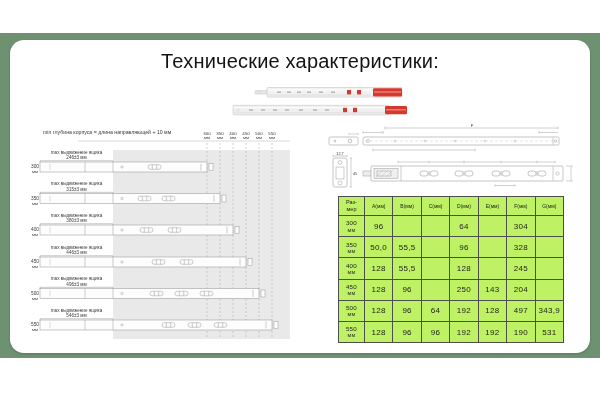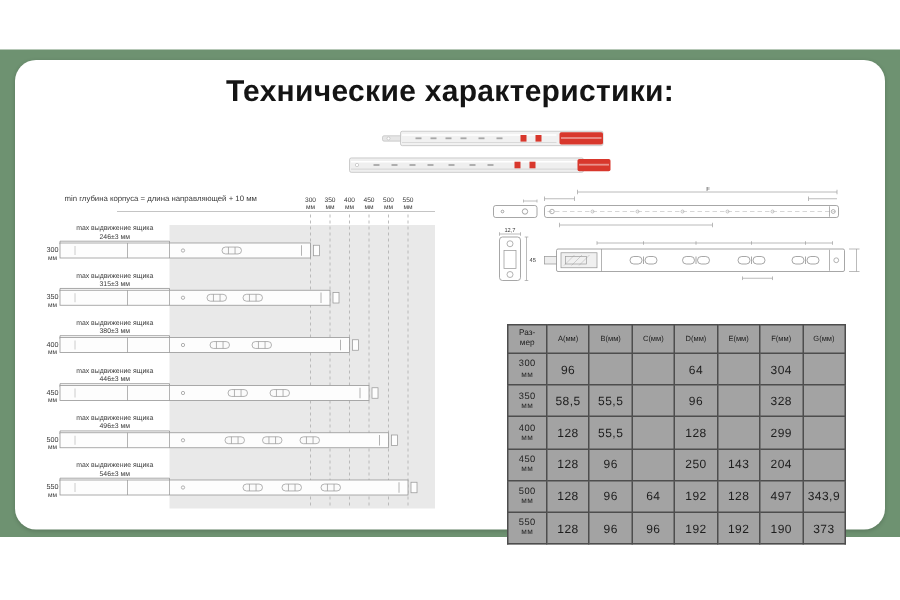--- a/index.html
+++ b/index.html
@@ -1,25 +1,25 @@
 <!DOCTYPE html>
 <html><head>
 <meta charset="utf-8">
 <style>
   html,body{margin:0;padding:0;}
   body{font-family:"Liberation Sans",sans-serif;background:#ffffff;}
   .stage{position:relative;width:600px;height:400px;overflow:hidden;background:#ffffff;}
   .band{position:absolute;left:0;top:33px;width:600px;height:325px;background:#6e9271;}
   .card{position:absolute;left:10px;top:40px;width:580px;height:313px;background:#ffffff;border-radius:14px;box-shadow:0 1px 3px rgba(0,0,0,.18);}
-  .title{position:absolute;left:0;top:50px;width:600px;text-align:center;font-size:20px;font-weight:700;color:#141414;letter-spacing:.2px;}
+  .title{position:absolute;left:0;top:50px;width:600px;text-align:center;font-size:20px;font-weight:400;color:#141414;letter-spacing:.2px;}
   svg text{font-family:"Liberation Sans",sans-serif;fill:#3a3a3a;}
   .prod{position:absolute;left:225px;top:83px;}
   .diag{position:absolute;left:28px;top:122px;}
   .draw{position:absolute;left:325px;top:123px;}
-  table.spec{position:absolute;left:338px;top:216px;width:226px;border-collapse:collapse;table-layout:fixed;background:#a3a3a3;}
+  table.spec{position:absolute;left:338px;top:196px;width:226px;border-collapse:collapse;table-layout:fixed;background:#bef264;}
   table.spec th,table.spec td{border:0.8px solid #4d4d4d;text-align:center;vertical-align:middle;padding:0;color:#1d1d1d;}
   table.spec th{font-size:5px;font-weight:400;height:18px;white-space:pre-line;line-height:1.25;}
   table.spec th.hsize{font-size:5.5px;}
   table.spec td{height:20.2px;font-size:8px;letter-spacing:.3px;}
   table.spec td.size{font-size:6.2px;line-height:1.15;}
   table.spec td.size .szu{font-size:5.4px;color:#2a2a2a;}
   .c-size{width:26px;}
 </style>
 </head>
 <body>
@@ -348,39 +348,39 @@
         <td>64</td>
         <td></td>
         <td>304</td>
         <td></td>
       </tr>
       <tr>
         <td class="size">
             <div>350</div>
             <div class="szu">мм</div>
           </td>
-        <td>58,5</td>
+        <td>50,0</td>
         <td>55,5</td>
         <td></td>
         <td>96</td>
         <td></td>
         <td>328</td>
         <td></td>
       </tr>
       <tr>
         <td class="size">
             <div>400</div>
             <div class="szu">мм</div>
           </td>
         <td>128</td>
         <td>55,5</td>
         <td></td>
         <td>128</td>
         <td></td>
-        <td>299</td>
+        <td>245</td>
         <td></td>
       </tr>
       <tr>
         <td class="size">
             <div>450</div>
             <div class="szu">мм</div>
           </td>
         <td>128</td>
         <td>96</td>
         <td></td>
@@ -406,17 +406,17 @@
         <td class="size">
             <div>550</div>
             <div class="szu">мм</div>
           </td>
         <td>128</td>
         <td>96</td>
         <td>96</td>
         <td>192</td>
         <td>192</td>
         <td>190</td>
-        <td>373</td>
+        <td>531</td>
       </tr>
     </tbody>
   </table>
 </div>
 
 </body></html>

